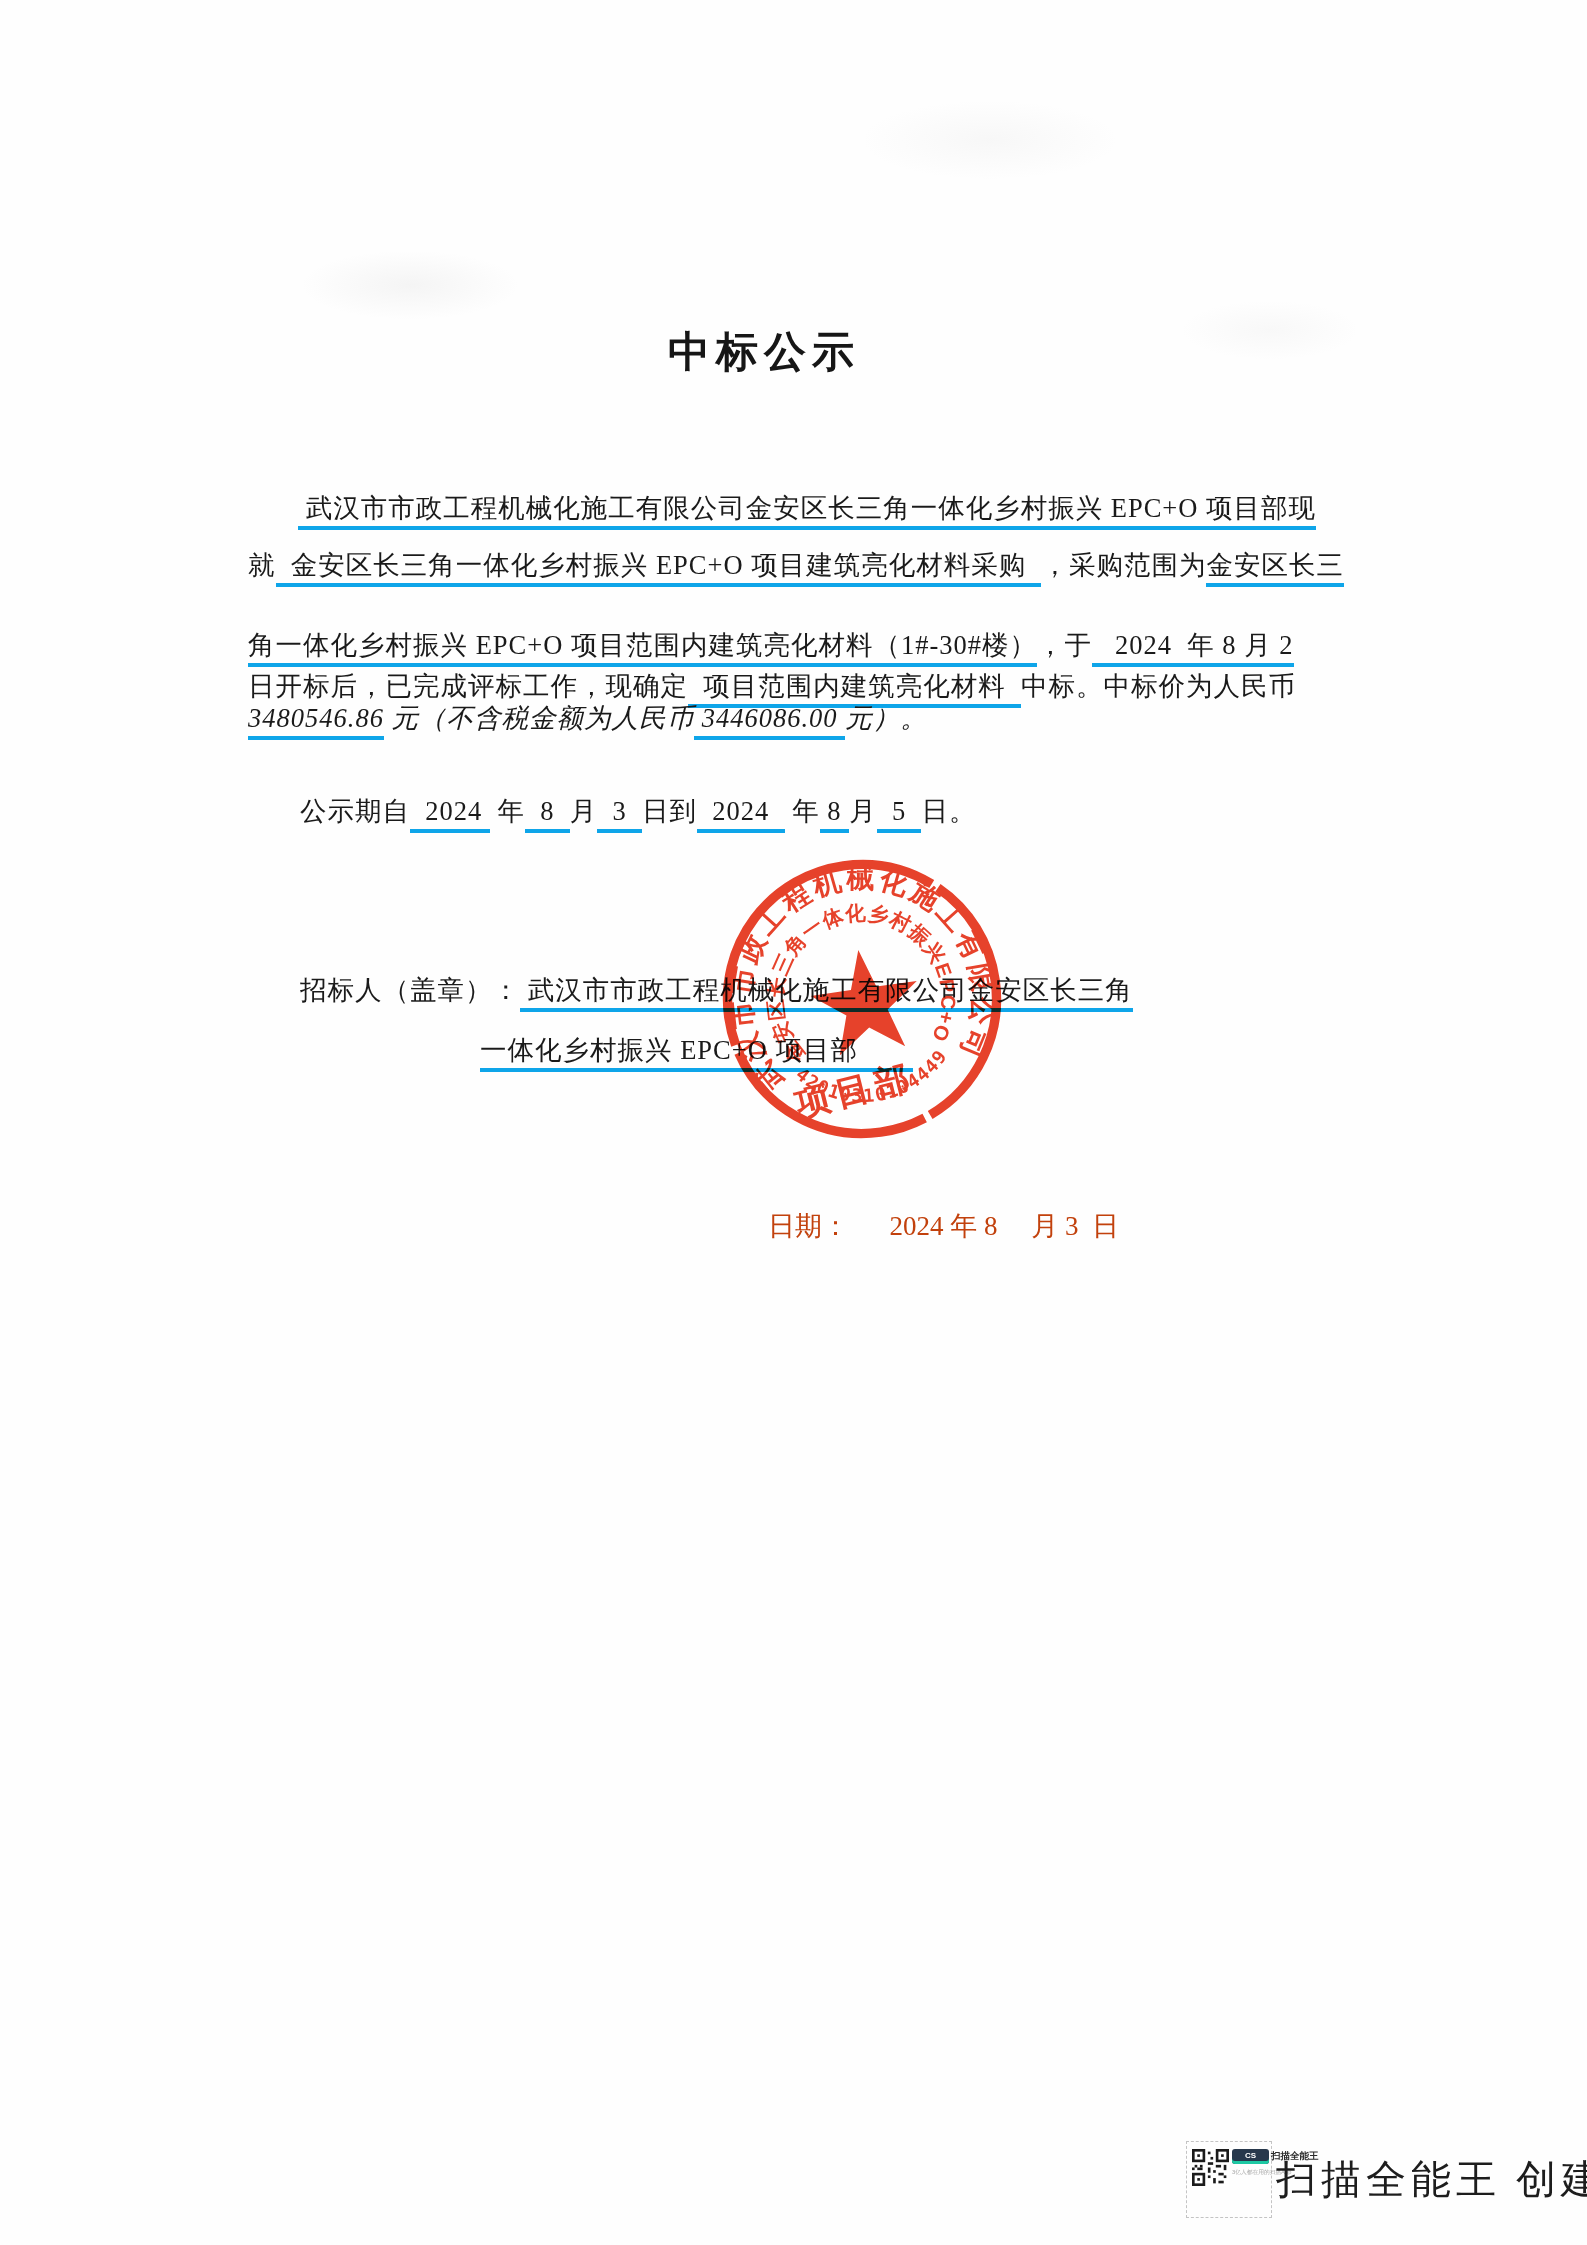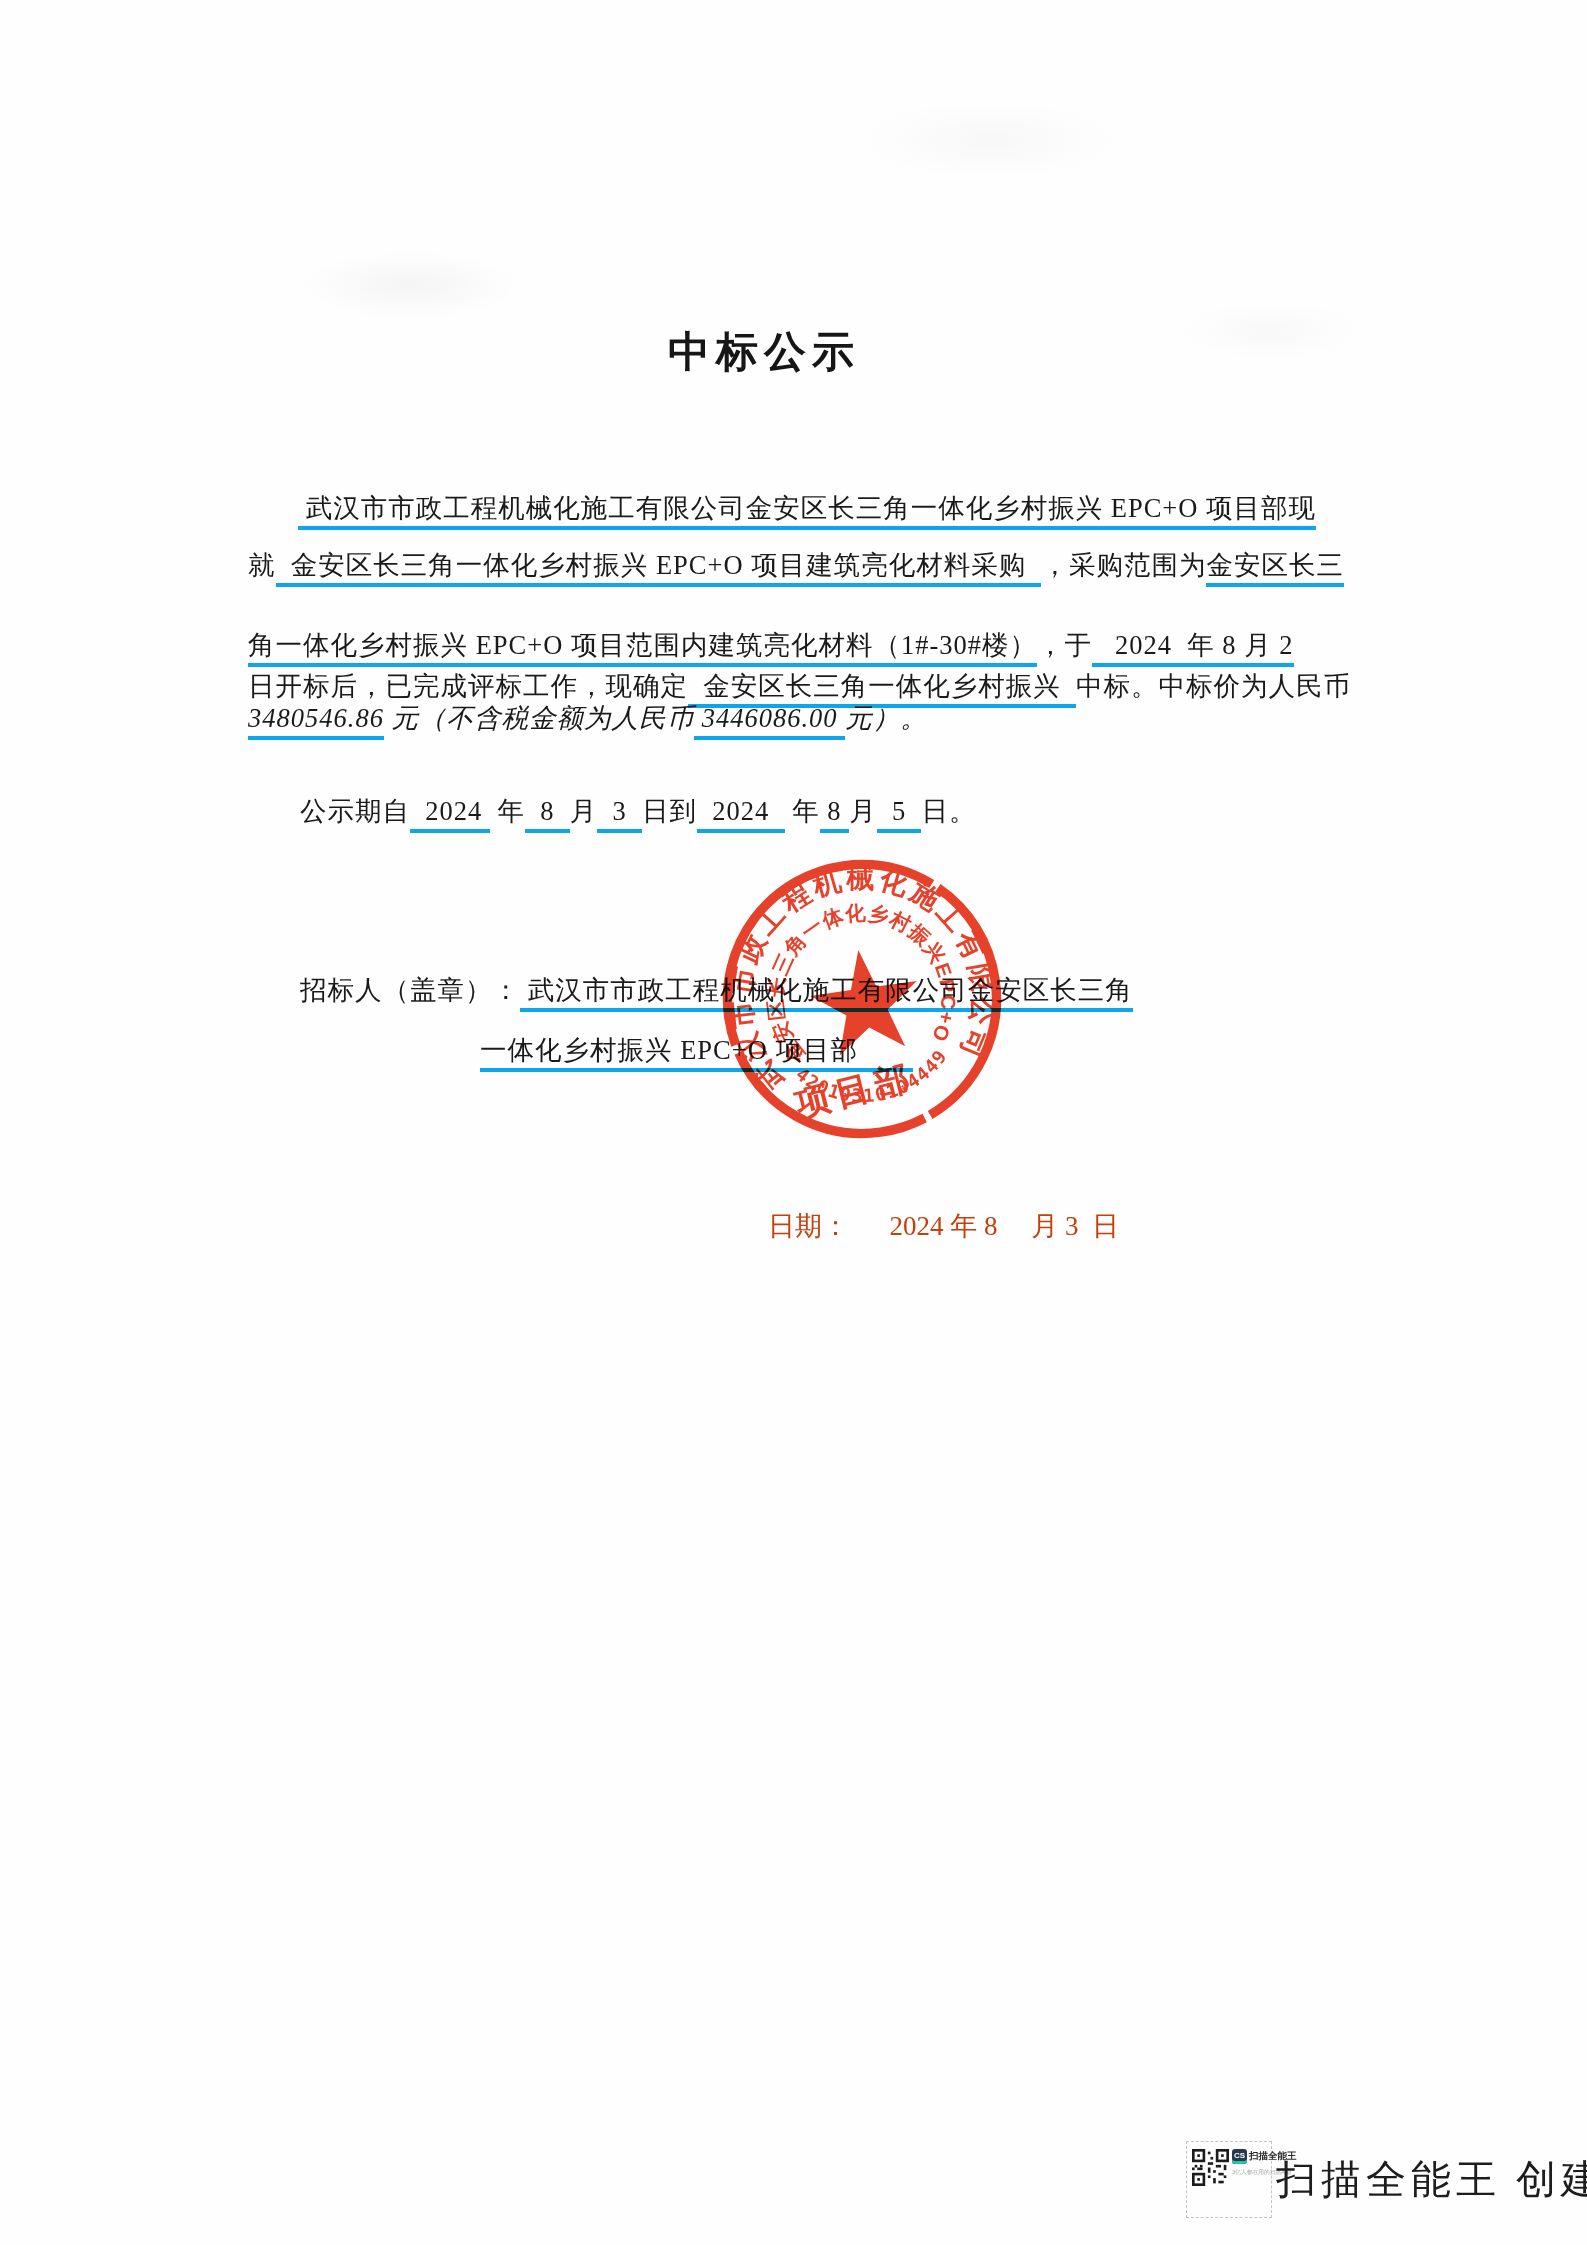--- a/index.html
+++ b/index.html
@@ -47,21 +47,21 @@
   .scan-badge {
     position:absolute; left:1186px; top:2141px; width:86px; height:77px;
     border:1px dashed #c4c4c4; background:#fefefe; box-sizing:border-box;
     padding:7px 4px 4px 5px; font-family:"Liberation Sans","DejaVu Sans",sans-serif;
   }
   .badge-row { display:flex; align-items:flex-start; }
   .qr { width:37px; height:37px; flex:0 0 auto; }
   .badge-right { margin-left:3px; }
   .logo-row { display:flex; align-items:center; }
   .cs-logo {
-    width:15px; height:15px; border-radius:3px; background:#27384c;
+    width:37px; height:15px; border-radius:3px; background:#27384c;
     color:#ffffff; font-size:8px; font-weight:bold; text-align:center;
     line-height:13px; box-shadow:inset 0 -3px 0 #1ec9a4; flex:0 0 auto;
   }
   .app-name { font-size:9.5px; font-weight:bold; color:#2b2b2b; margin-left:2px;
               letter-spacing:0; white-space:nowrap; }
   .tagline { font-size:7px; color:#a5a5a5; margin-top:4px; white-space:nowrap;
              transform:scale(.82); transform-origin:left top; }
   .watermark-text {
     position:absolute; left:1276px; top:2152px; font-size:40px; color:#1d1d1d;
     letter-spacing:5px; font-family:"Liberation Serif","DejaVu Serif",serif;
@@ -75,21 +75,21 @@
 
   <div class="smudge s1"></div>
   <div class="smudge s2"></div>
   <div class="smudge s3"></div>
 
   <div class="doc-title">中标公示</div>
 
   <div class="bline l1"><span class="u"> 武汉市市政工程机械化施工有限公司金安区长三角一体化乡村振兴 EPC+O 项目部现</span></div>
   <div class="bline l2"><span>就</span><span class="u">  金安区长三角一体化乡村振兴 EPC+O 项目建筑亮化材料采购  </span><span>，采购范围为</span><span class="u">金安区长三</span></div>
   <div class="bline l3"><span class="u">角一体化乡村振兴 EPC+O 项目范围内建筑亮化材料（1#-30#楼）</span><span>，于</span><span class="u">   2024  年 8 月 2</span></div>
-  <div class="bline l4"><span>日开标后，已完成评标工作，现确定</span><span class="u">  金安区长三角一体化乡村振兴  </span><span>中标。中标价为人民币</span></div>
+  <div class="bline l4"><span>日开标后，已完成评标工作，现确定</span><span class="u">  项目范围内建筑亮化材料  </span><span>中标。中标价为人民币</span></div>
   <div class="bline l5"><span class="u">3480546.86</span><span> 元（不含税金额为人民币</span><span class="u"> 3446086.00 </span><span>元）。</span></div>
   <div class="bline l6"><span>公示期自</span><span class="u">  2024 </span><span> 年</span><span class="u">  8  </span><span>月</span><span class="u">  3  </span><span>日到</span><span class="u">  2024  </span><span> 年</span><span class="u"> 8 </span><span>月</span><span class="u">  5  </span><span>日。</span></div>
 
   <div class="bline sigA"><span>招标人（盖章）：</span><span class="u"> 武汉市市政工程机械化施工有限公司金安区长三角</span></div>
   <div class="bline sigB"><span class="u">一体化乡村振兴 EPC+O 项目部　　</span></div>
 
   <svg class="seal" viewBox="0 0 280 282">
     <defs>
       <path id="arc-outer" d="M 64.3,216.7 A 107,107 0 1 1 215.7,216.7" fill="none"></path>
       <path id="arc-inner" d="M 80.1,187.8 A 76,76 0 1 1 199.9,187.8" fill="none"></path>

